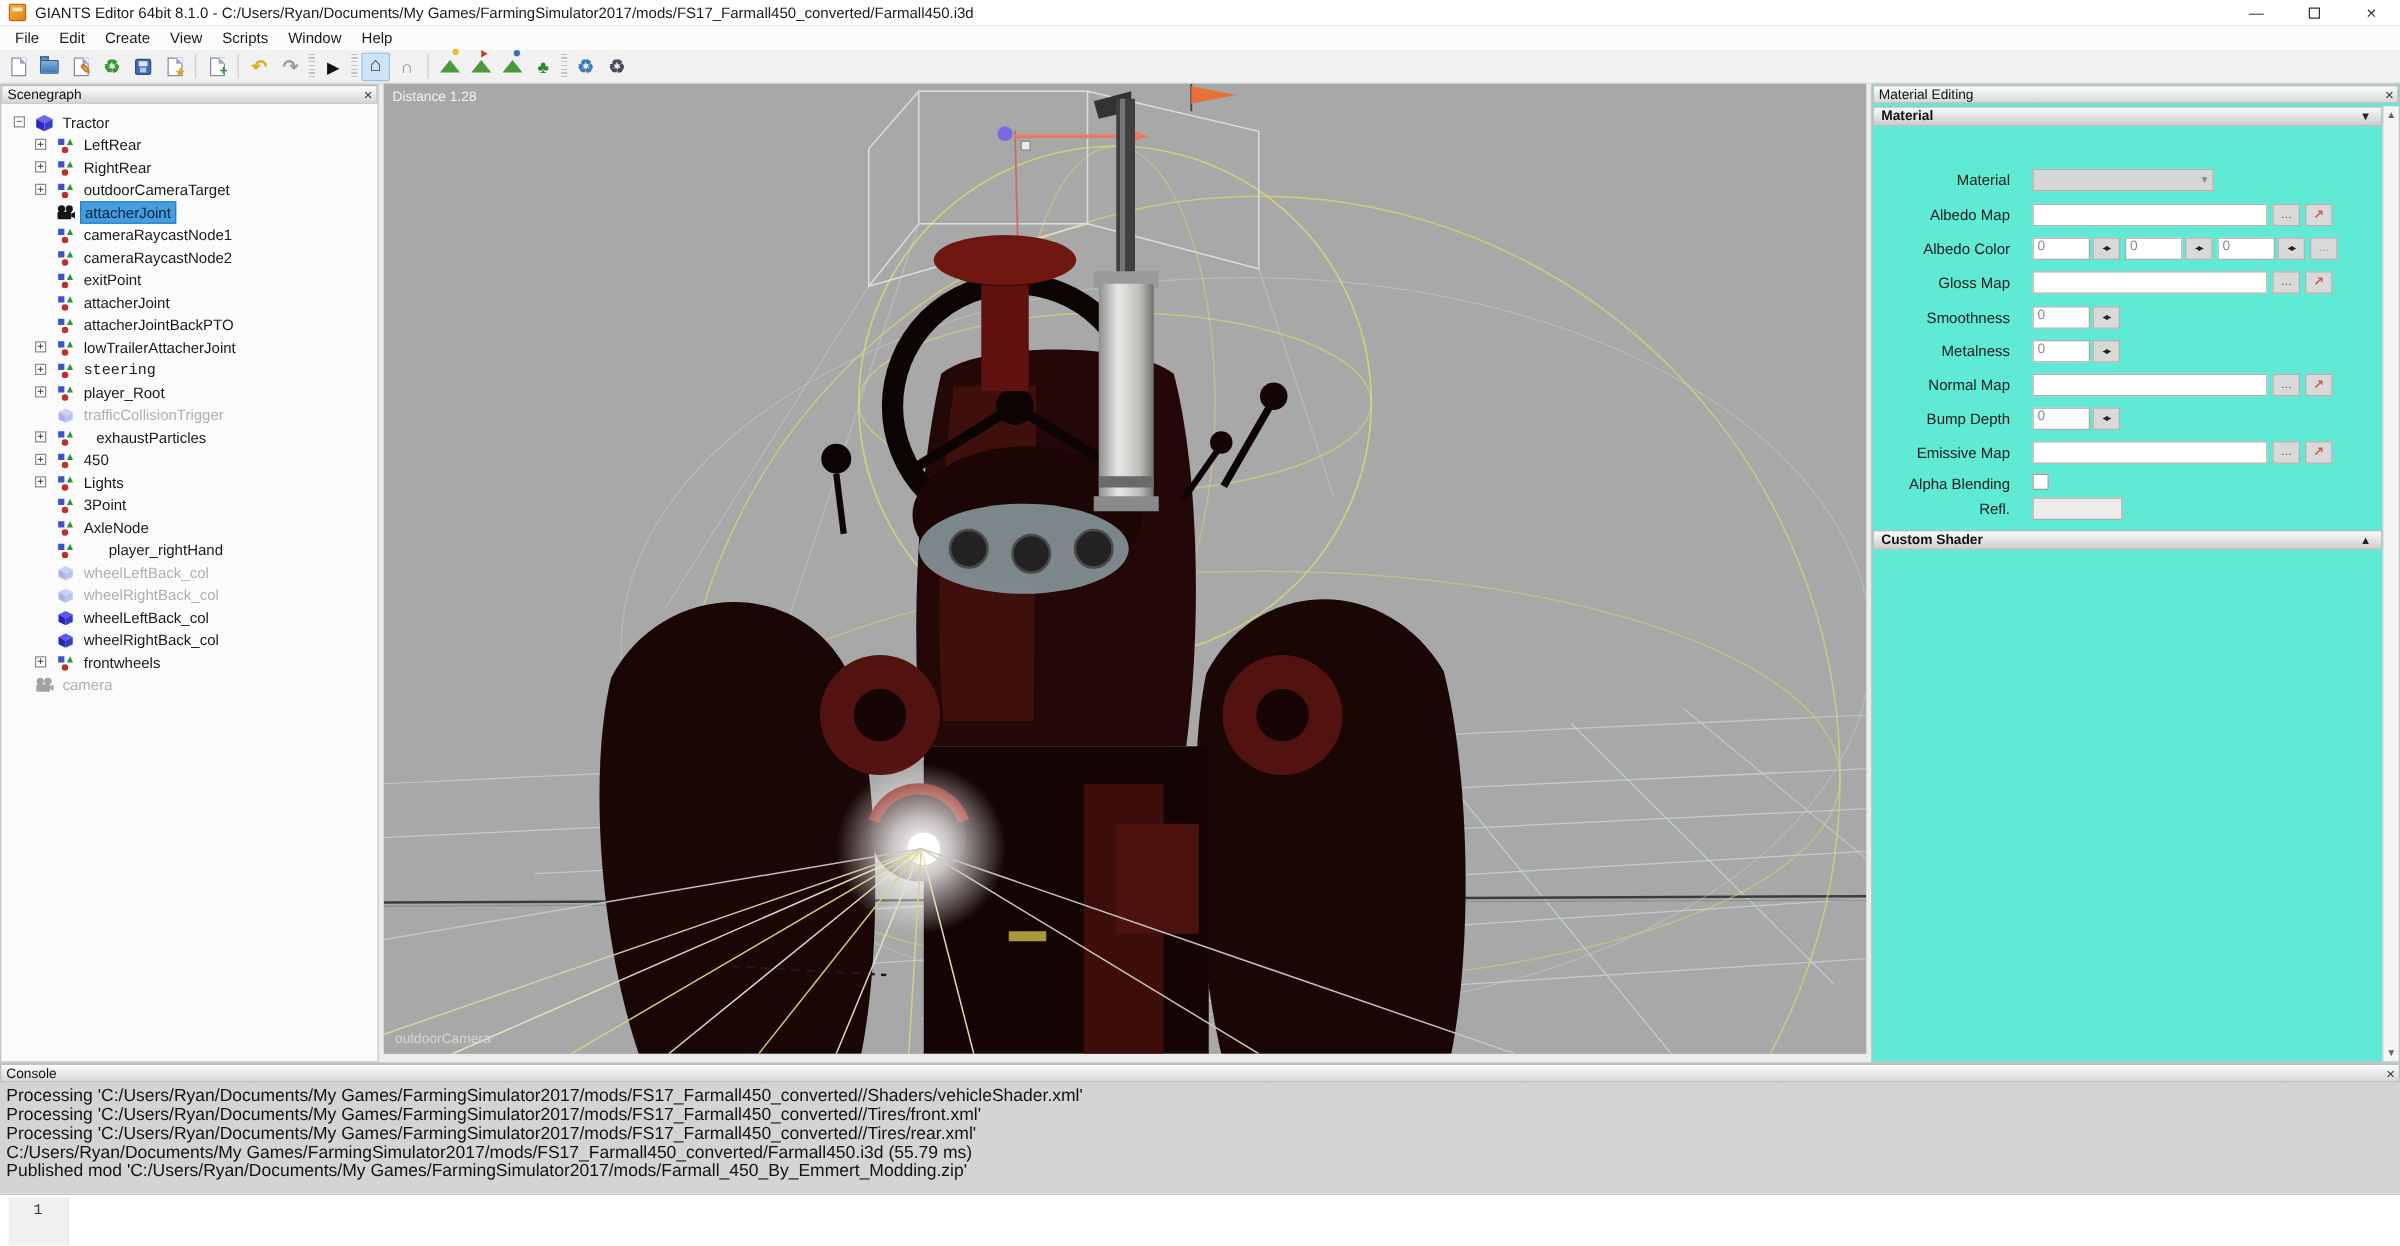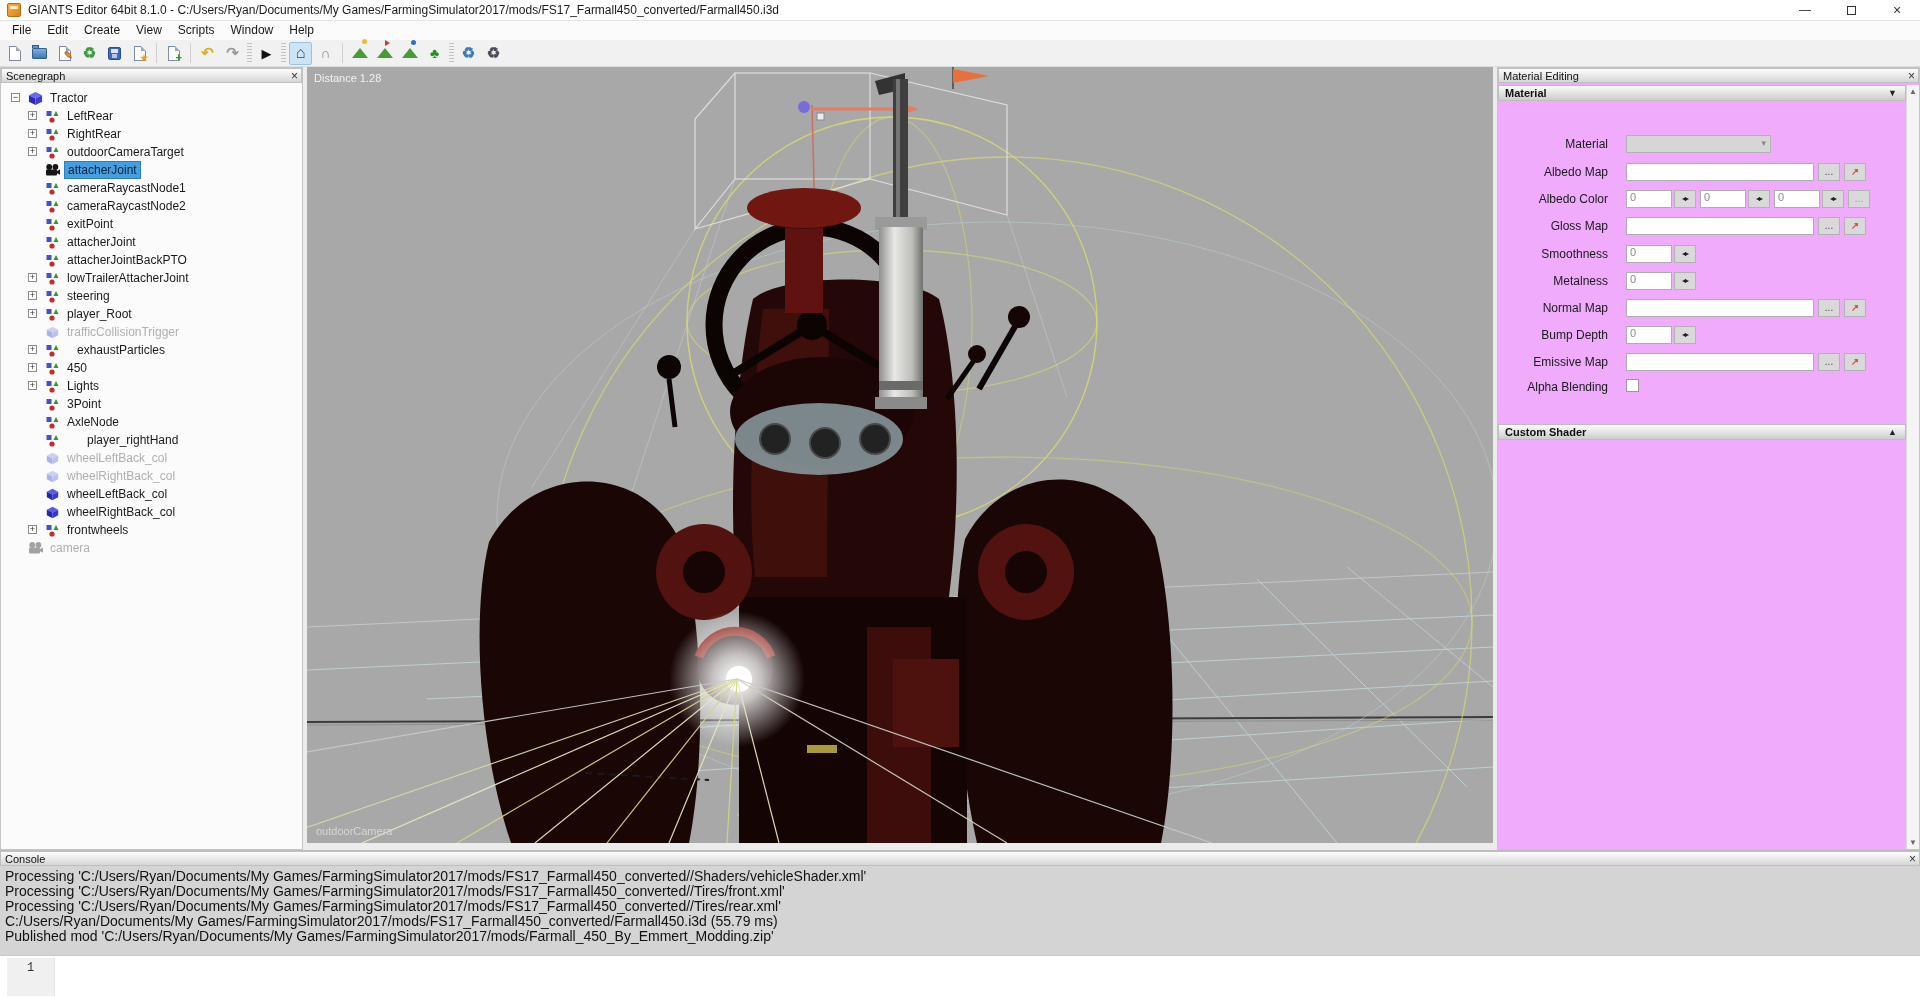--- a/index.html
+++ b/index.html
@@ -43,21 +43,21 @@
   .tlabel { position:absolute; font-size:12px; color:#1a1a1a; white-space:nowrap; padding:0 3px; line-height:16px; }
   .tlabel.selected { background:#459ee0; border:1px solid #2b7fc0; color:#06243c; }
   .tlabel.grayed { color:#b0b0b0; }
 
   
   #viewport { position:absolute; left:307px; top:67px; width:1186px; height:776px; background:#a8a8a8; }
   #vp-distance { position:absolute; left:7px; top:5px; font-size:11px; color:#f2f2f2; }
   #vp-camera { position:absolute; left:9px; bottom:6px; font-size:11px; color:#d6d6d6; }
 
   
-  #material { position:absolute; left:1497px; top:67px; width:423px; height:783px; background:#f0abfc; border:1px solid #c4c4c4;text-decoration:underline; }
+  #material { position:absolute; left:1497px; top:67px; width:423px; height:783px; background:#5eead4; border:1px solid #c4c4c4;text-decoration:underline; }
   #mat-scroll { position:absolute; right:0; top:17px; bottom:0; width:13px; background:#f4f4f4; border-left:1px solid #d8d8d8; }
   .scroll-arrow { position:absolute; left:0; width:12px; height:13px; font-size:8px; color:#666; text-align:center; line-height:13px; }
   .mrow { position:absolute; left:0; right:13px; height:20px; }
   .mlabel { position:absolute; right:298px; top:2px; font-size:12px; color:#1a1a1a; white-space:nowrap; }
   .mfield { position:absolute; height:18px; background:#fff; border:1px solid #aeaeae; font-size:11px; color:#8a8a8a; padding:0 3px; font-family:"Liberation Sans",sans-serif; }
   .mbtn { position:absolute; height:18px; width:22px; background:#d9d9d9; border:1px solid #b2b2b2; font-size:10px; color:#555; text-align:center; line-height:16px; }
   .mbtn.red { color:#cc5a48; font-weight:bold; }
   .spin { position:absolute; height:18px; width:22px; background:#d9d9d9; border:1px solid #b2b2b2; font-size:8px; color:#222; text-align:center; line-height:16px; letter-spacing:-1px; }
   .mcheck { position:absolute; width:13px; height:13px; background:#fff; border:1px solid #9a9a9a; font-size:11px; line-height:11px; text-align:center; color:#b4b4b4; }
   .mdrop { position:absolute; width:145px; height:18px; background:#d6d6d6; border:1px solid #b2b2b2; }
@@ -295,21 +295,21 @@
       </div>
       <div class="trow" style="top: 202px;">
         <span class="texp" style="left: 27px; top: 4px;">+</span>
         <span class="ticon" style="left: 43px; top: 1px; color: rgb(21, 21, 21);">
           <svg width="13" height="13" viewBox="0 0 13 13">
             <rect x="0.5" y="1" width="5" height="5" fill="#3a55c8"></rect>
             <polygon points="7.5,6 12.5,6 10,1" fill="#2a9a30"></polygon>
             <circle cx="6" cy="10" r="2.6" fill="#c03028"></circle>
           </svg>
         </span>
-        <span class="tlabel" style="left: 63px;">steering</span>
+        <span class="tlabel" style="left: 63px; font-family: Liberation Mono, monospace;">steering</span>
       </div>
       <div class="trow" style="top: 220px;">
         <span class="texp" style="left: 27px; top: 4px;">+</span>
         <span class="ticon" style="left: 43px; top: 1px; color: rgb(21, 21, 21);">
           <svg width="13" height="13" viewBox="0 0 13 13">
             <rect x="0.5" y="1" width="5" height="5" fill="#3a55c8"></rect>
             <polygon points="7.5,6 12.5,6 10,1" fill="#2a9a30"></polygon>
             <circle cx="6" cy="10" r="2.6" fill="#c03028"></circle>
           </svg>
         </span>
@@ -666,20 +666,24 @@
     <span class="mfield" style="left:128px; width:188px;"></span>
     <span class="mbtn" style="left:320px;">...</span>
     <span class="mbtn red" style="left:346px;">↗</span>
   </div>
 
   <div class="mrow" style="top:310px;">
     <span class="mlabel">Alpha Blending</span>
     <span class="mcheck" style="left:128px; top:1px;"></span>
   </div>
 
+  <div class="mrow" style="top:330px;">
+    <span class="mlabel">Refl.</span>
+    <span class="mfield" style="left:128px; width:72px; background:#ececec;"></span>
+  </div>
 
   <div class="section-bar" style="top:356px;">
     <span>Custom Shader</span>
     <span class="section-arrow">▲</span>
   </div>
 </div>
 
 <div id="console">
   <div class="panel-header">
     <span>Console</span>

